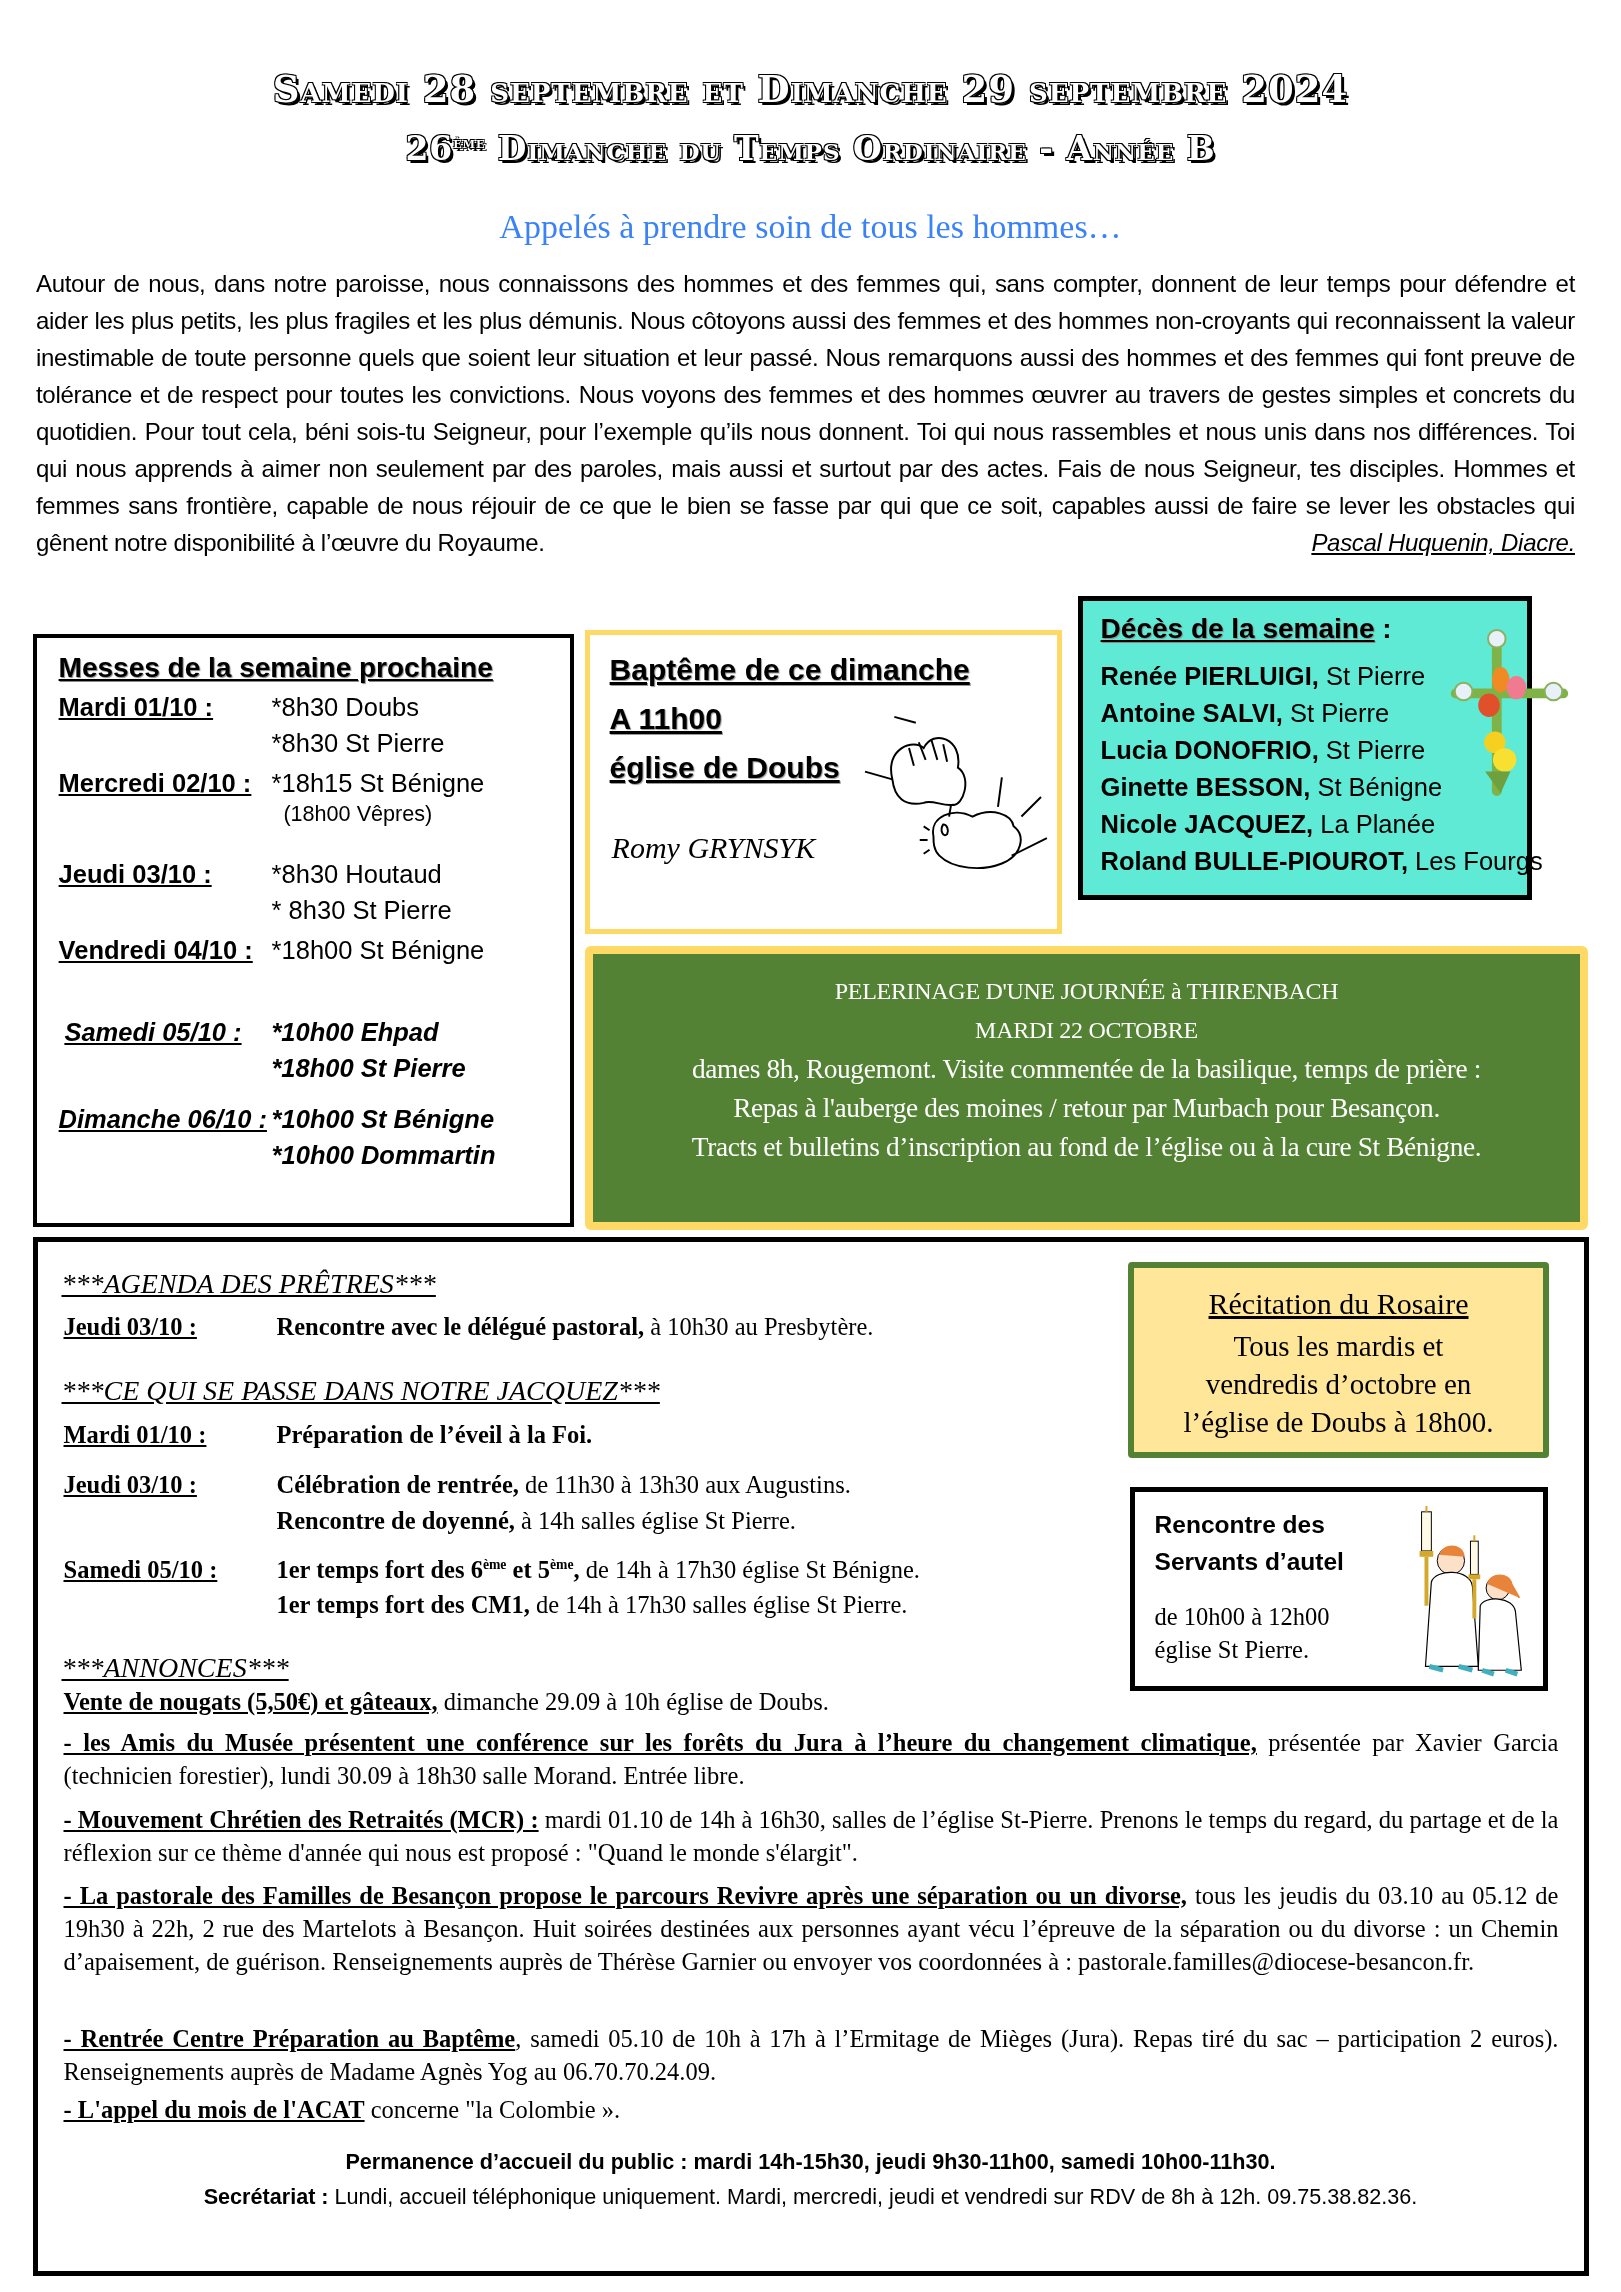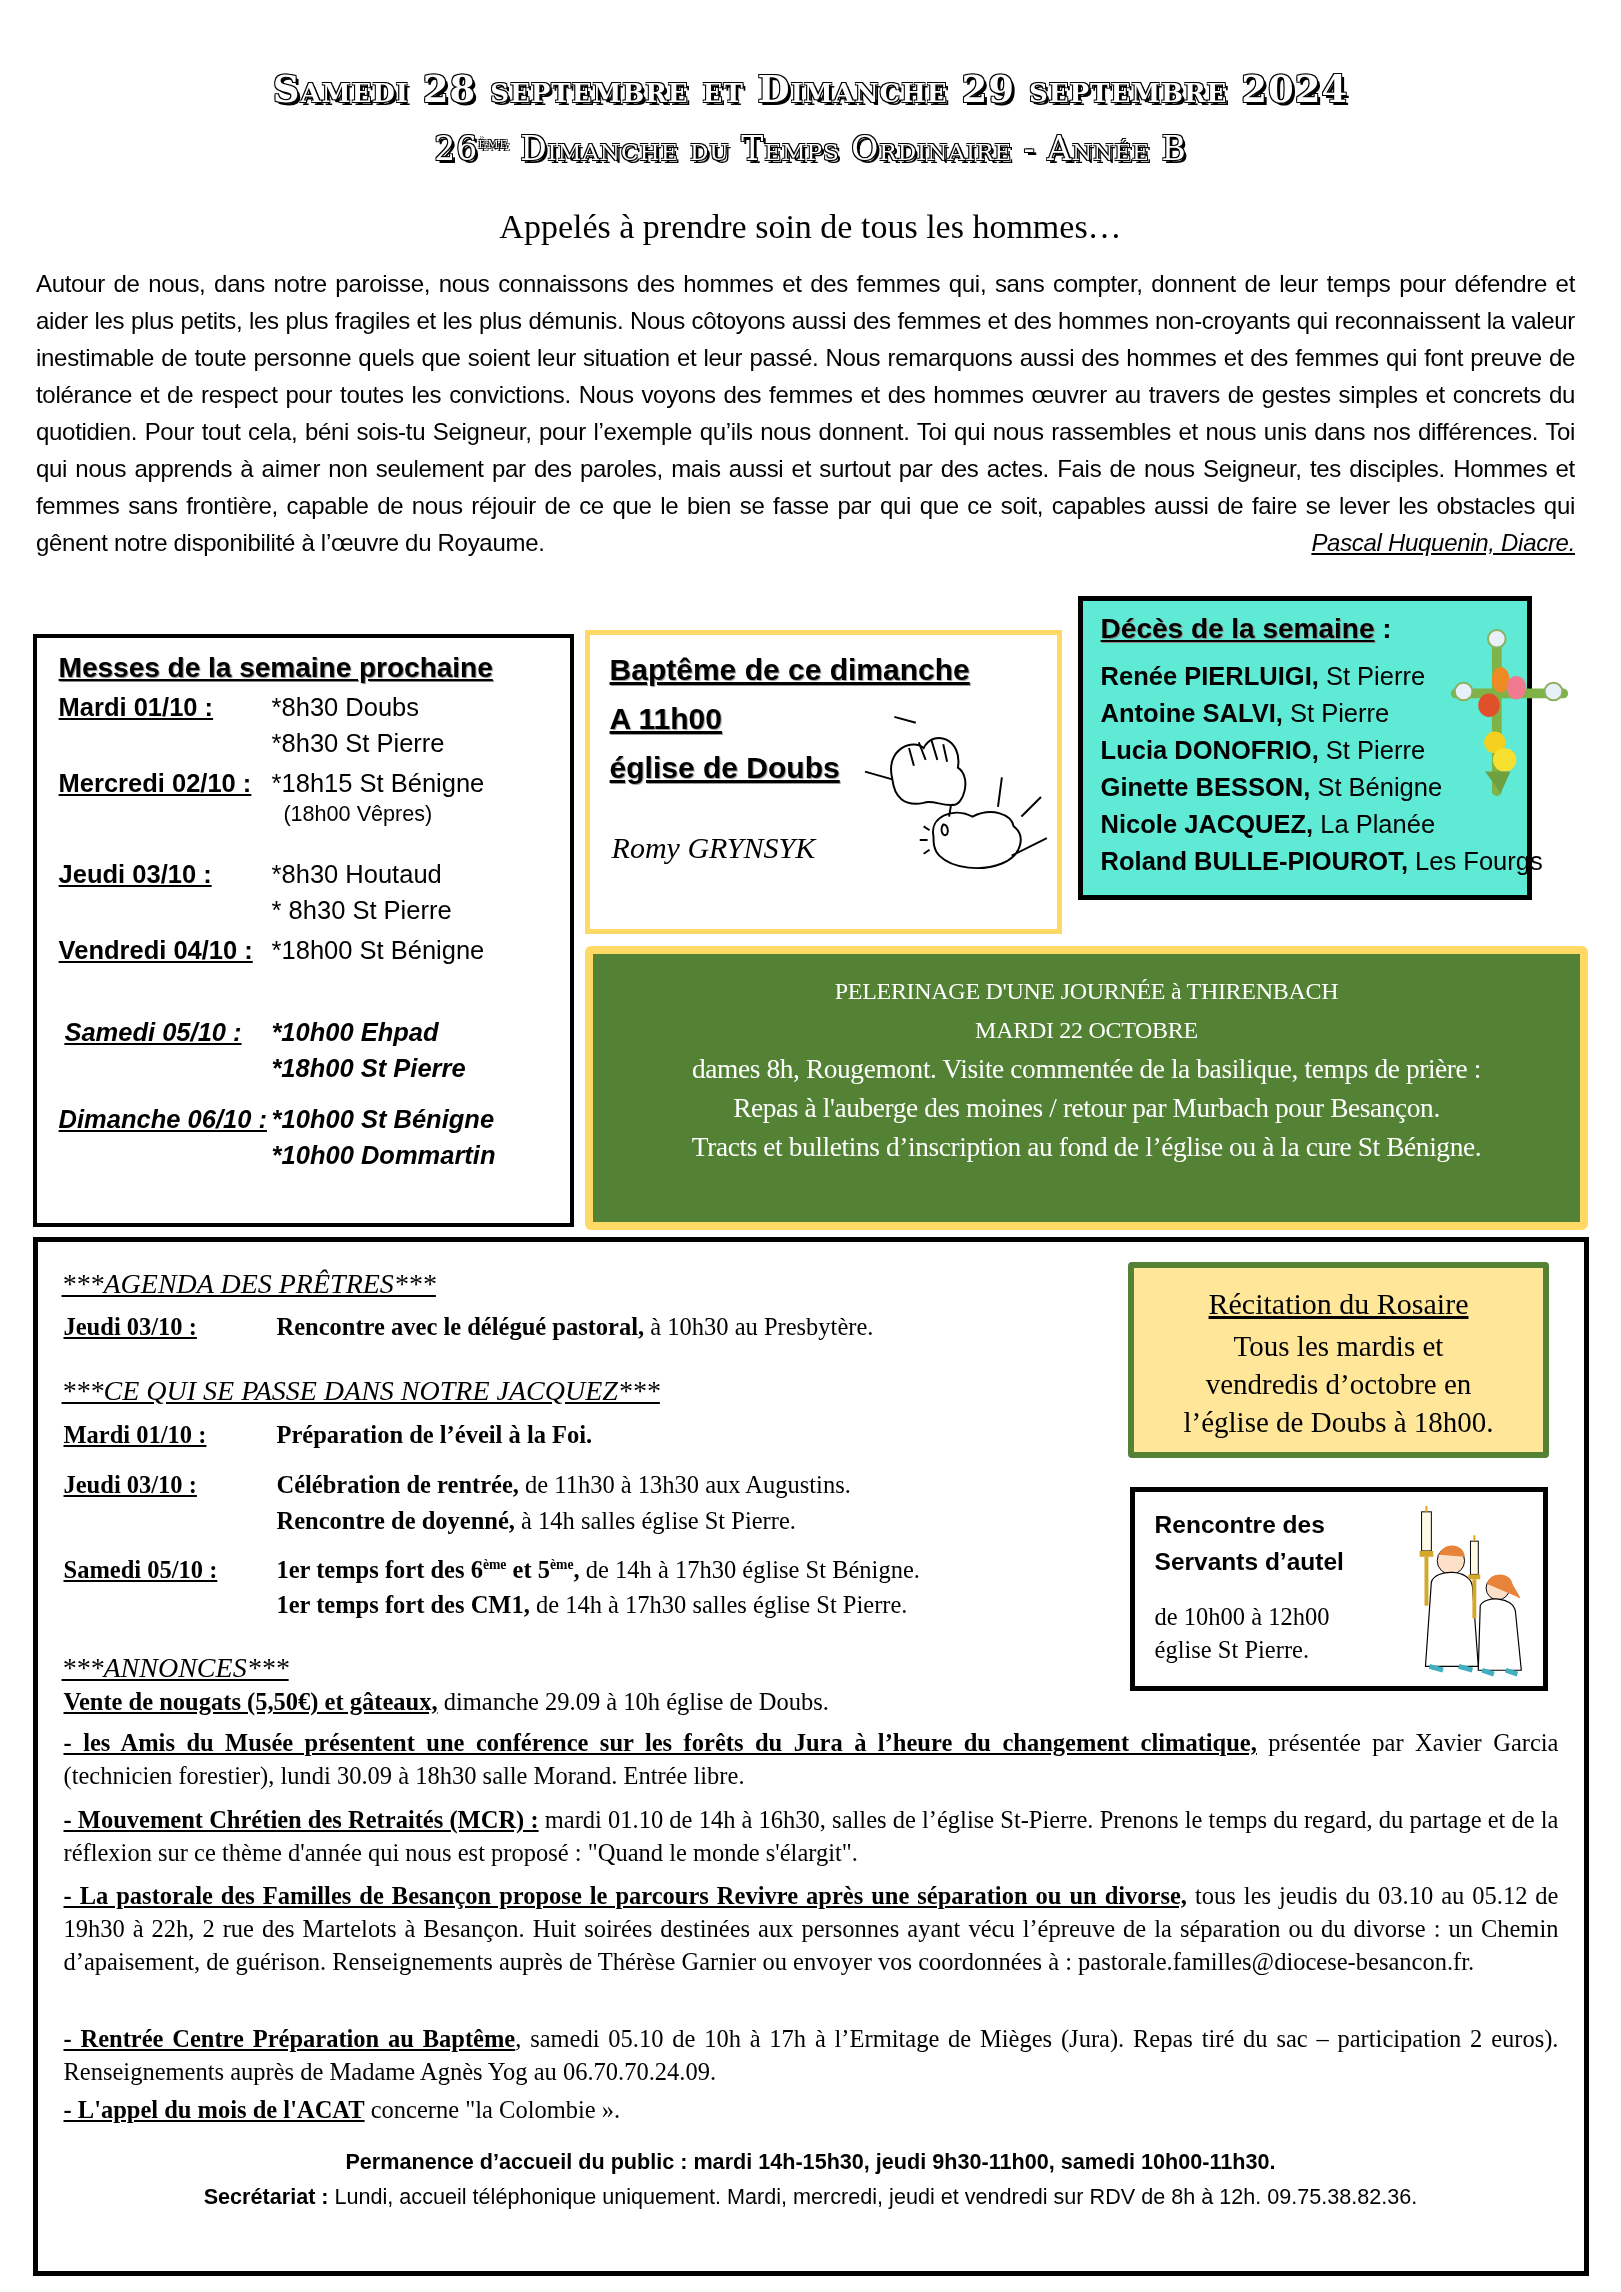--- a/index.html
+++ b/index.html
@@ -10,28 +10,28 @@
 
   
   .title1 {
     left: 0; width: 1621px; top: 67px; text-align: center;
     font-family: "DejaVu Serif", serif; font-weight: bold; font-size: 37px;
     letter-spacing: 1px; font-variant: small-caps; color: #fff;
     text-shadow: 1px 1px 0 #000, -1px -1px 0 #000, 1px -1px 0 #000, -1px 1px 0 #000, 2.9px 2.9px 0 #000;
   }
   .title2 {
     left: 0; width: 1621px; top: 129px; text-align: center;
-    font-family: "DejaVu Serif", serif; font-weight: normal; font-size: 33px;
+    font-family: "DejaVu Serif", serif; font-weight: bold; font-size: 33px;
     letter-spacing: 1px; font-variant: small-caps; color: #fff;
     text-shadow: 1px 1px 0 #000, -1px -1px 0 #000, 1px -1px 0 #000, -1px 1px 0 #000, 2.9px 2.9px 0 #000;
   }
   .title2 sup { font-size: 15.7px; vertical-align: super; }
   .subtitle {
     left: 0; width: 1621px; top: 208px; text-align: center;
-    font-family: "Liberation Serif", serif; font-size: 34px; color: #000000;
+    font-family: "Liberation Serif", serif; font-size: 34px; color: #3b82f6;
   }
 
   .intro {
     left: 36px; width: 1539px; top: 265px;
     font-family: "Liberation Sans", sans-serif; font-size: 24px; line-height: 37px;
     text-align: justify; letter-spacing: -0.3px;
   }
   .intro-sig {
     float: right; font-style: italic; text-decoration: underline;
   }

